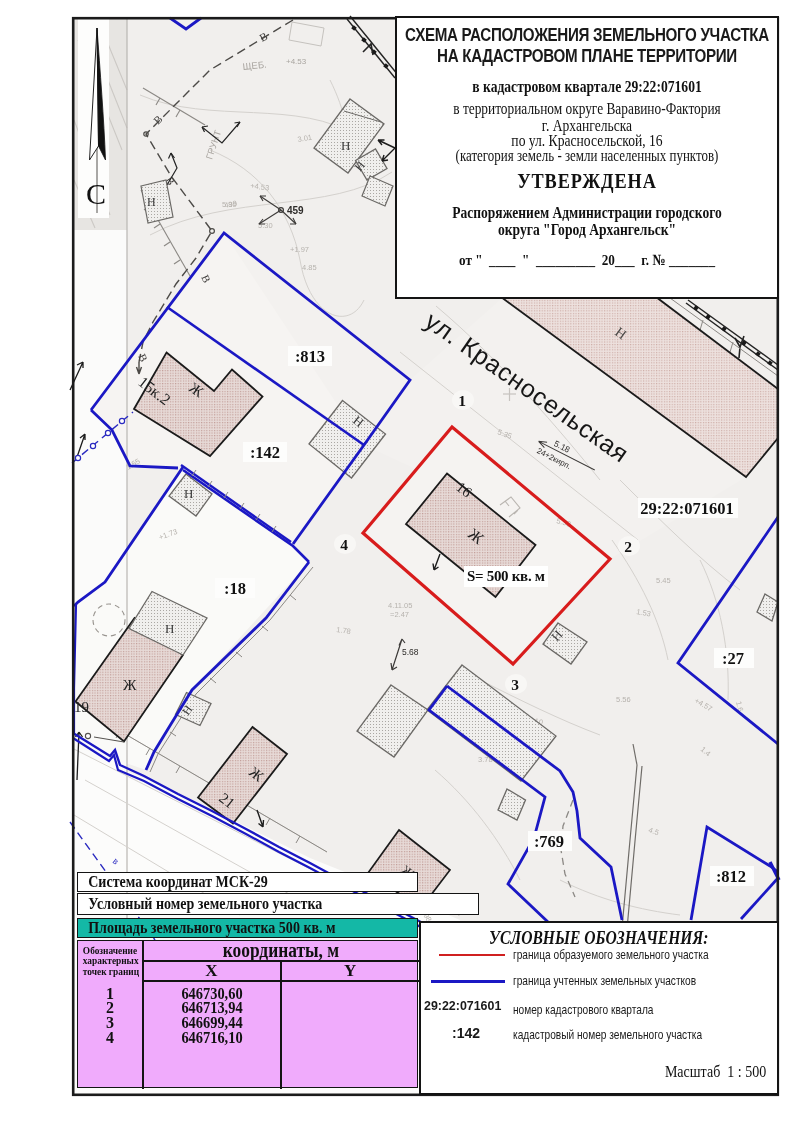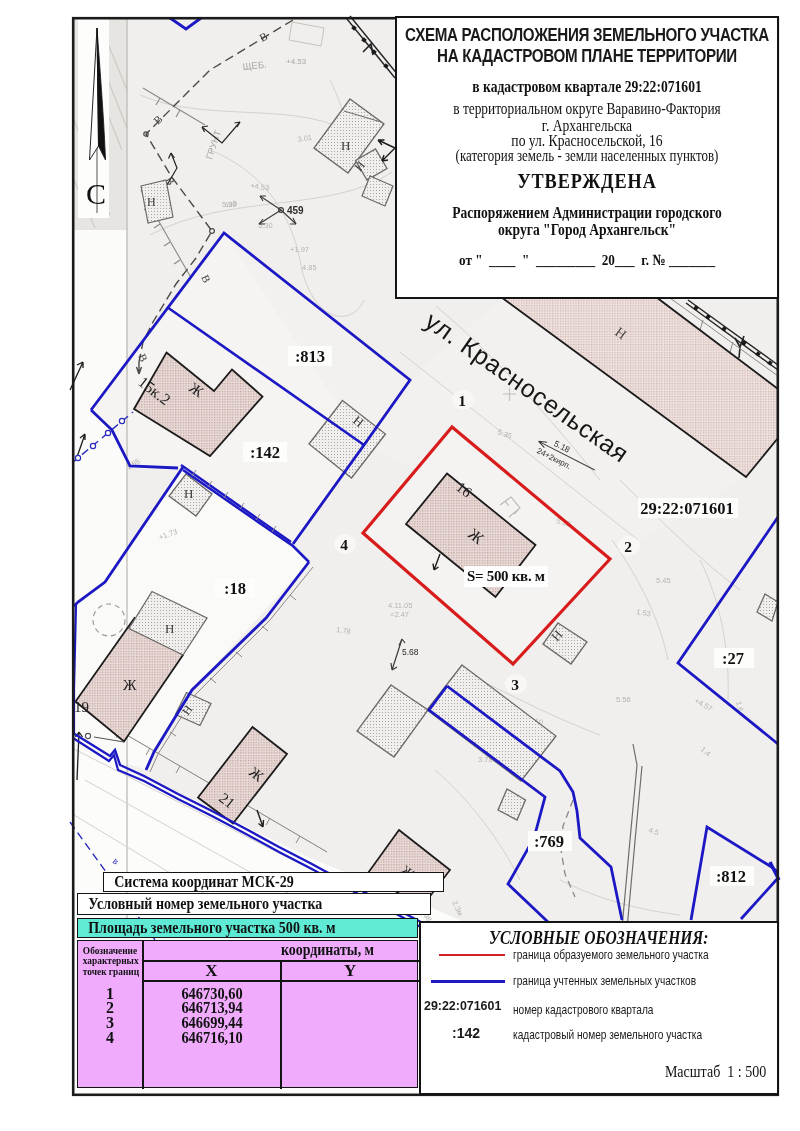--- a/index.html
+++ b/index.html
@@ -465,37 +465,37 @@
 
   <div class="tl" style="top:187.2px;font-size:16px;font-weight:bold;transform:translateX(-50%) scaleX(0.845);">Распоряжением Администрации городского</div>
 
   <div class="tl" style="top:203.5px;font-size:16px;font-weight:bold;transform:translateX(-50%) scaleX(0.85);">округа "Город Архангельск"</div>
 
   <div class="tl" style="top:233.6px;font-size:15.5px;font-weight:bold;transform:translateX(-50%) scaleX(0.85);">от "&nbsp;&nbsp;____&nbsp;&nbsp;"&nbsp;&nbsp;_________&nbsp;&nbsp;20___&nbsp;&nbsp;г. №&nbsp;_______</div>
 </div>
 
 <div id="coordtable" style="position:absolute;left:77px;top:872px;width:342px;color:#111;">
 
-  <div style="position:absolute;left:0;top:0;width:341px;height:20px;border:1.8px solid #141414;background:#fff;margin-left:26px;">
+  <div style="position:absolute;left:0;top:0;width:341px;height:20px;border:1.8px solid #141414;background:#fff;">
     <div class="lx" style="font-size:16.5px;font-weight:bold;padding:0 0 0 12px;line-height:18px;white-space:nowrap;">Система координат МСК-29</div>
   </div>
 
-  <div style="position:absolute;left:0;top:20.5px;width:354px;height:22px;border:1.8px solid #141414;background:#fff;">
+  <div style="position:absolute;left:0;top:20.5px;width:402px;height:22px;border:1.8px solid #141414;background:#fff;">
     <div class="lx" style="font-size:16.5px;font-weight:bold;padding:0 0 0 12px;line-height:20px;white-space:nowrap;">Условный номер земельного участка</div>
   </div>
 
-  <div style="position:absolute;left:0;top:46px;width:341px;height:20px;border:1.8px solid #141414;background:#5eead4;">
+  <div style="position:absolute;left:0;top:46px;width:341px;height:20px;border:1.8px solid #141414;background:#14b8a6;">
     <div class="lx" style="font-size:16.5px;font-weight:bold;padding:0 0 0 12px;line-height:17px;white-space:nowrap;">Площадь земельного участка 500 кв. м</div>
   </div>
 
   <div style="position:absolute;left:0;top:67.5px;width:341px;height:148px;border:1.8px solid #141414;background:#f0abfc;">
 
     <div style="position:absolute;left:0;top:0;width:64px;height:40px;font-size:11px;font-weight:bold;text-align:center;line-height:10.8px;padding-top:4px;transform:scaleX(0.85);white-space:nowrap;">Обозначение<br>характерных<br>точек границ</div>
 
-    <div style="position:absolute;left:65px;top:0;width:276px;height:20px;font-size:16px;font-weight:bold;text-align:center;line-height:18px;margin-left:47px;"><span style="display:inline-block;transform:scaleX(0.87);">координаты, м</span></div>
+    <div style="position:absolute;left:65px;top:0;width:276px;height:20px;font-size:20px;font-weight:bold;text-align:center;line-height:18px;"><span style="display:inline-block;transform:scaleX(0.87);">координаты, м</span></div>
     <div style="position:absolute;left:64px;top:19.6px;width:277px;height:1.6px;background:#141414;"></div>
 
     <div style="position:absolute;left:65px;top:21.6px;width:137px;height:18px;font-size:17px;font-weight:bold;text-align:center;line-height:17px;">X</div>
 
     <div style="position:absolute;left:203.6px;top:21.6px;width:137px;height:18px;font-size:17px;font-weight:bold;text-align:center;line-height:17px;">Y</div>
     <div style="position:absolute;left:64px;top:39.6px;width:277px;height:1.6px;background:#141414;"></div>
 
     <div style="position:absolute;left:64px;top:0;width:1.6px;height:148px;background:#141414;"></div>
     <div style="position:absolute;left:202px;top:21.6px;width:1.6px;height:127px;background:#141414;"></div>
 

